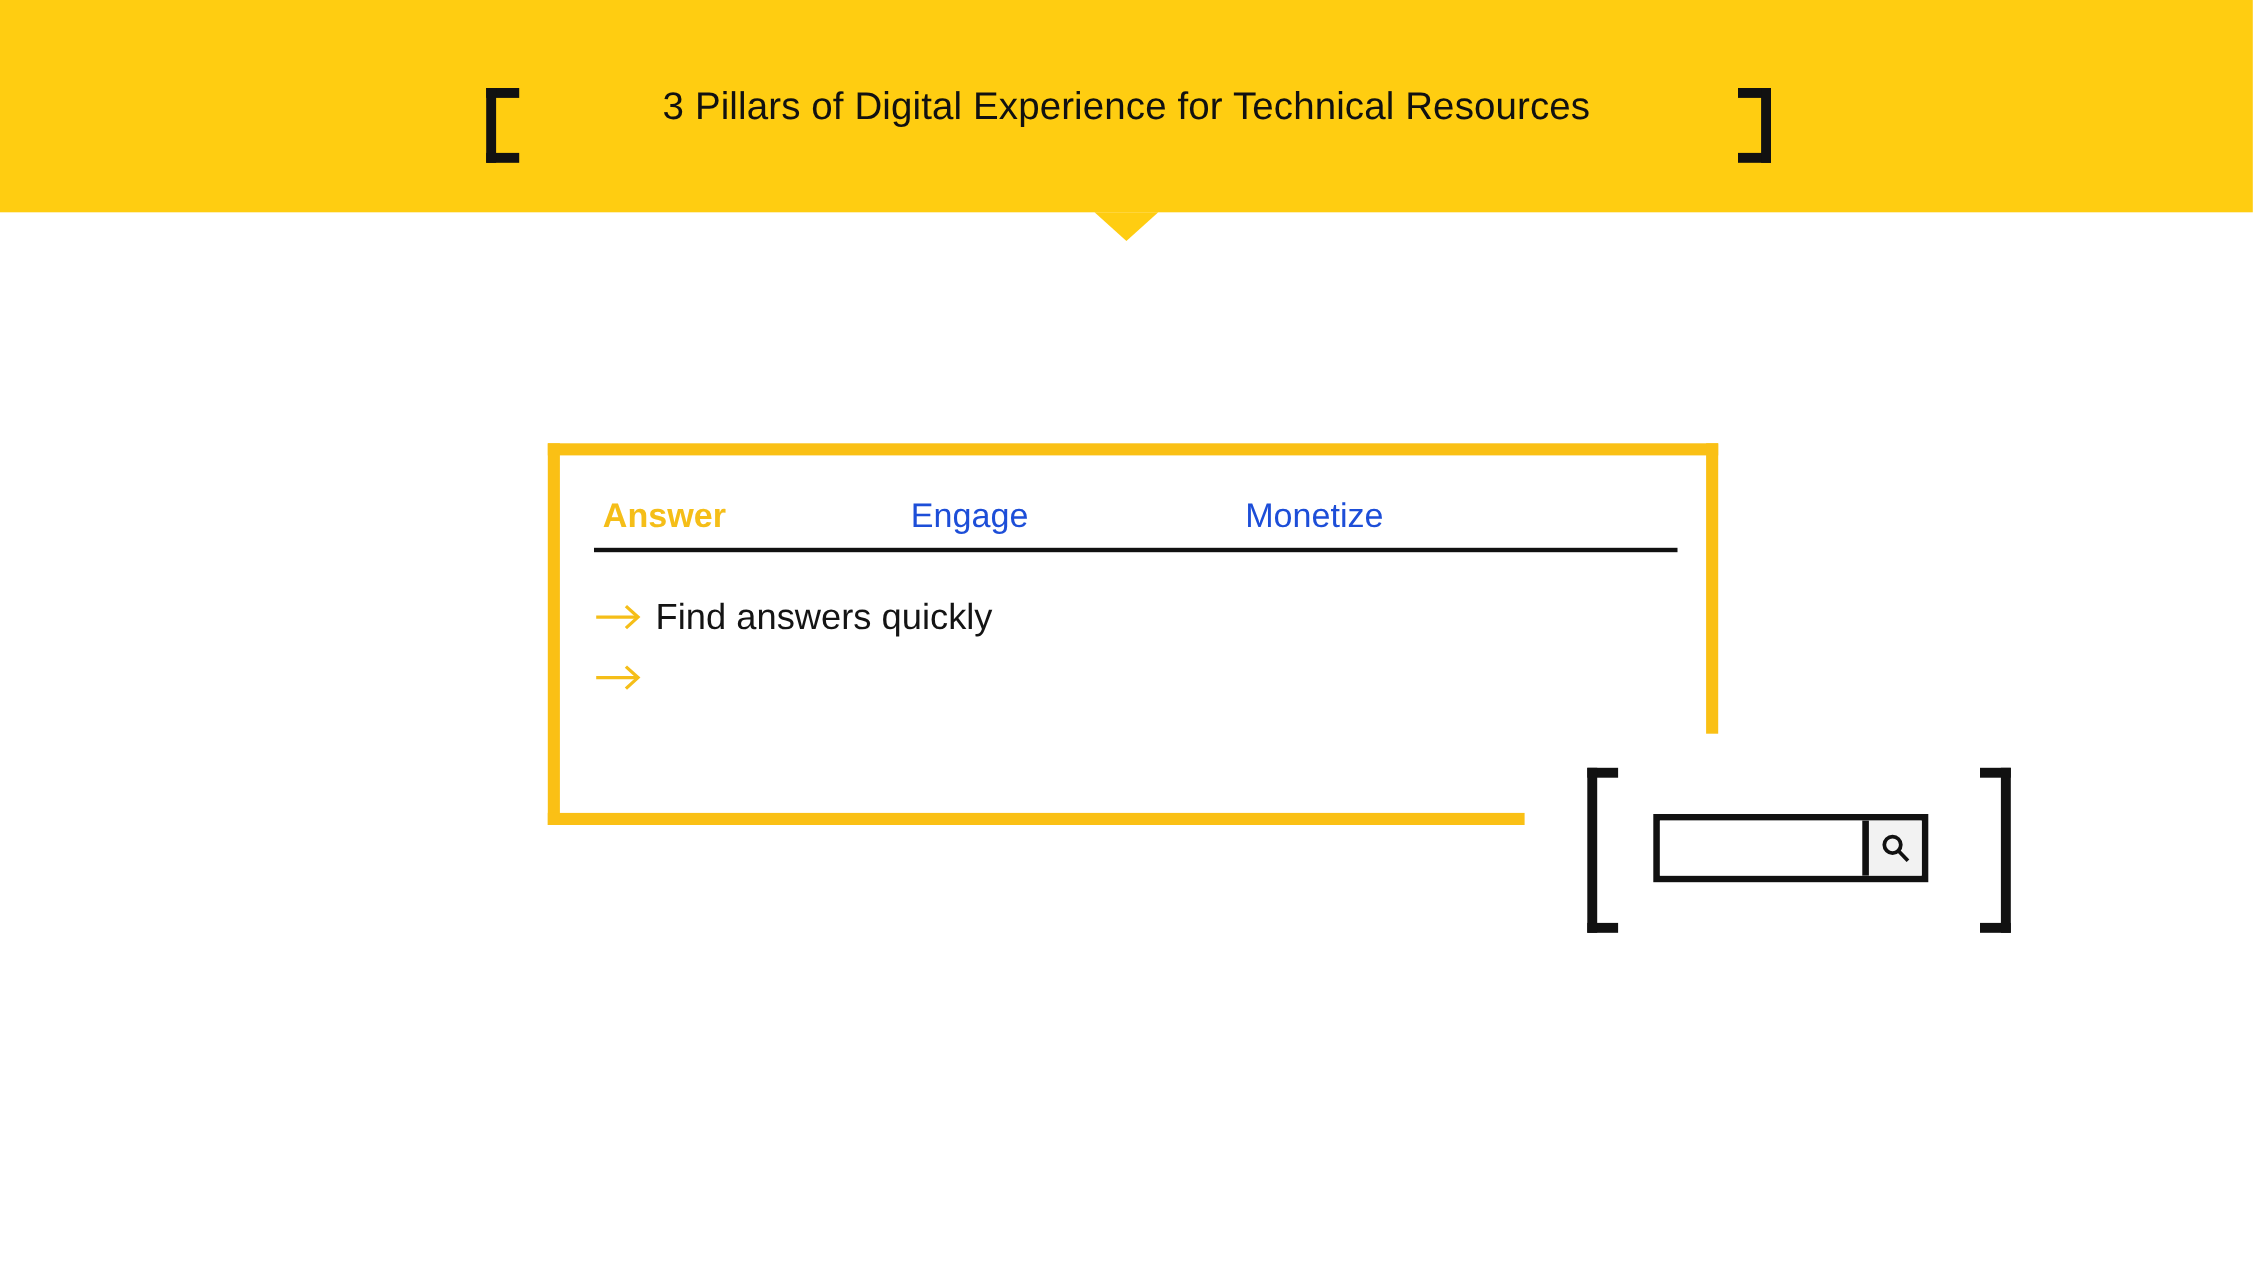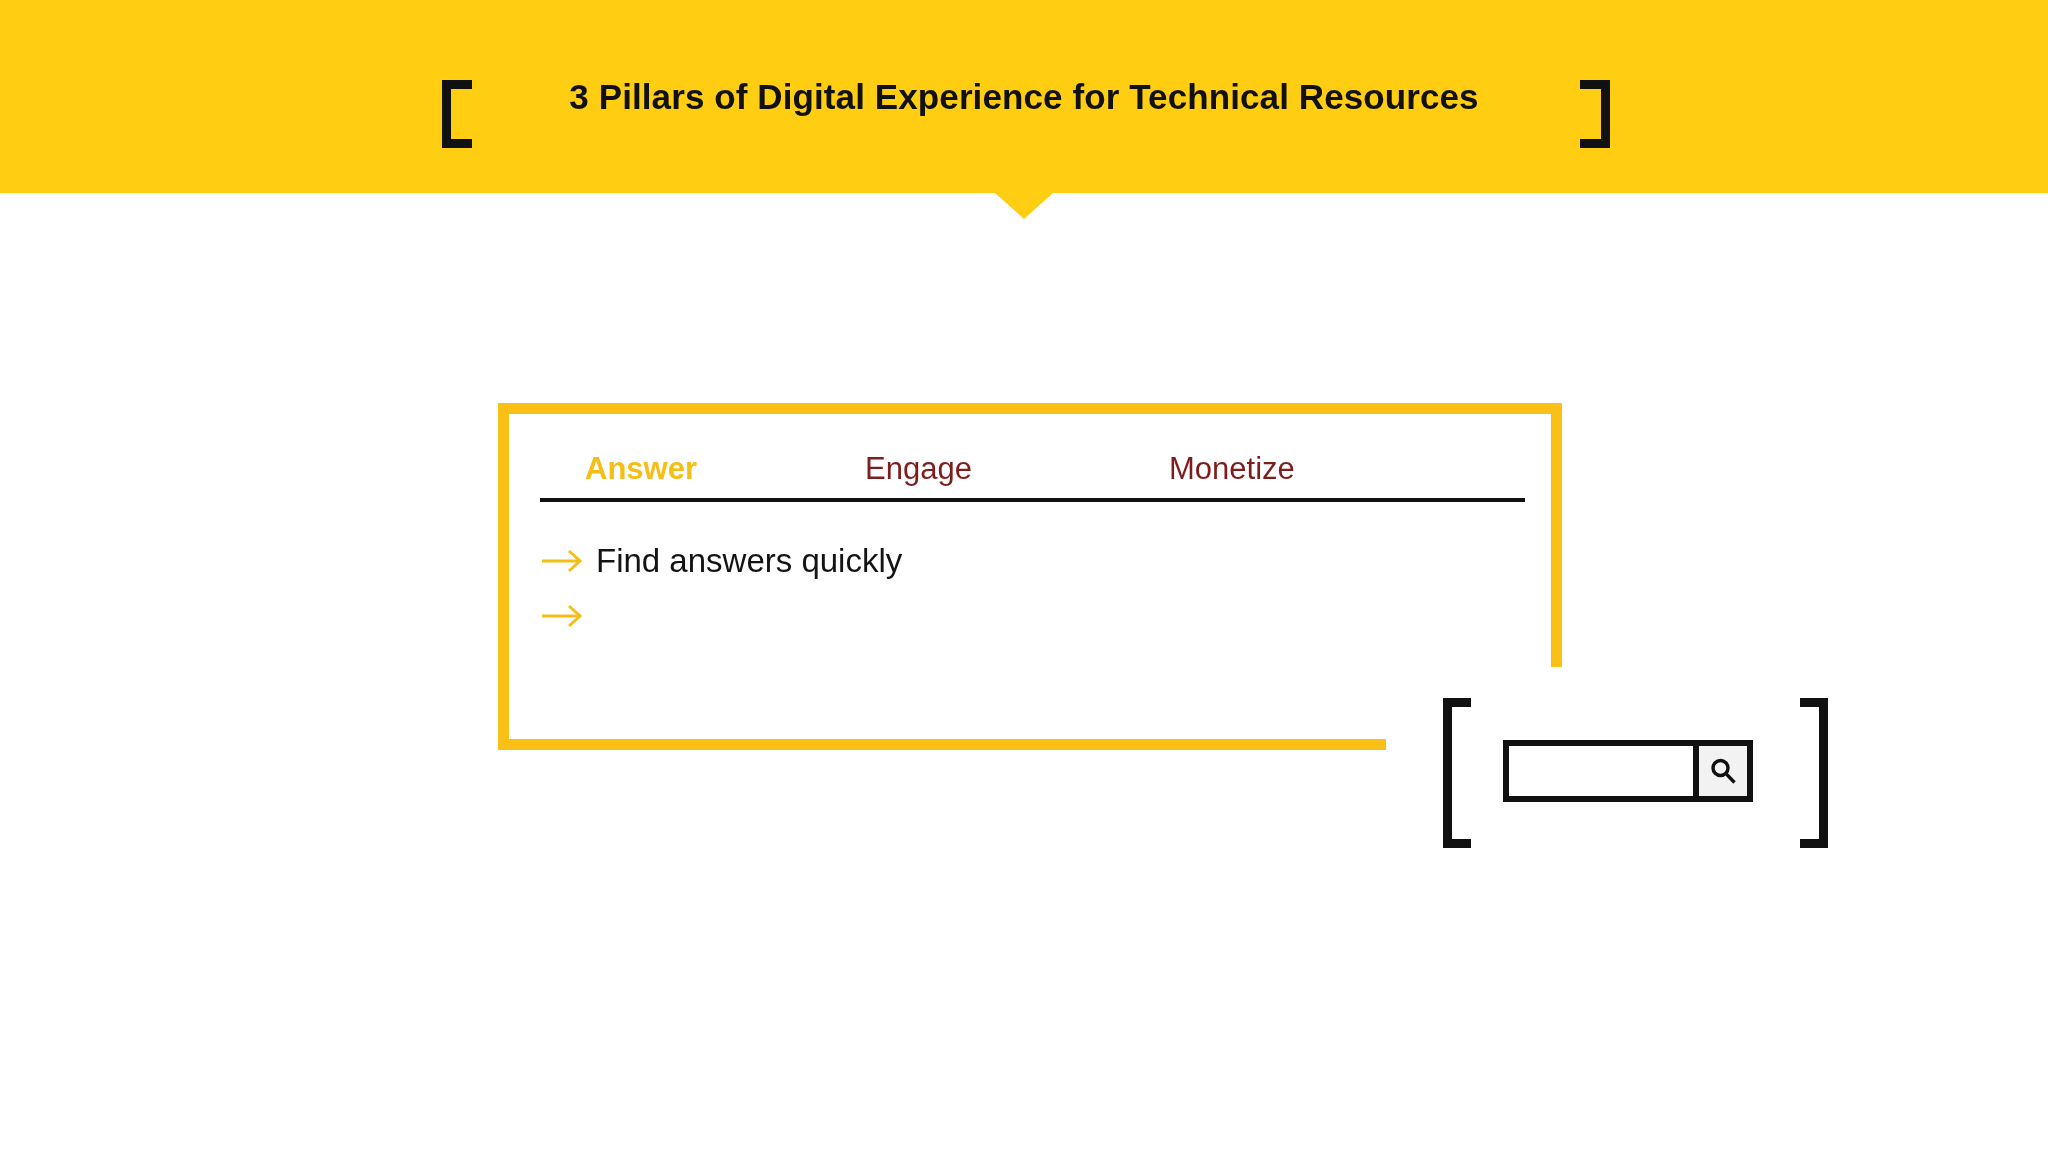--- a/index.html
+++ b/index.html
@@ -37,21 +37,21 @@
   #header-title {
     position: absolute;
     left: 0;
     top: 0;
     width: 2048px;
     height: 193px;
     display: flex;
     align-items: center;
     justify-content: center;
     font-size: 35px;
-    font-weight: bold;
+    font-weight: normal;
     color: #111111;
     letter-spacing: 0.1px;
   }
 
   
   .bracket {
     position: absolute;
     box-sizing: border-box;
   }
   .bracket-left {
@@ -98,28 +98,27 @@
     top: 38px;
     width: 985px;
     height: 56px;
   }
   .tab {
     position: absolute;
     top: 0;
     font-size: 31px;
     line-height: 56px;
     white-space: nowrap;
-    margin-left: 37px;
   }
   .tab.active {
     color: #F5BE18;
     font-weight: bold;
   }
   .tab.inactive {
-    color: #7f1d1d;
+    color: #1d4ed8;
     font-weight: normal;
   }
   #tab-answer   { left: 8px; }
   #tab-engage   { left: 288px; }
   #tab-monetize { left: 592px; text-align: right; }
   #tab-underline {
     position: absolute;
     left: 42px;
     top: 95px;
     width: 985px;

